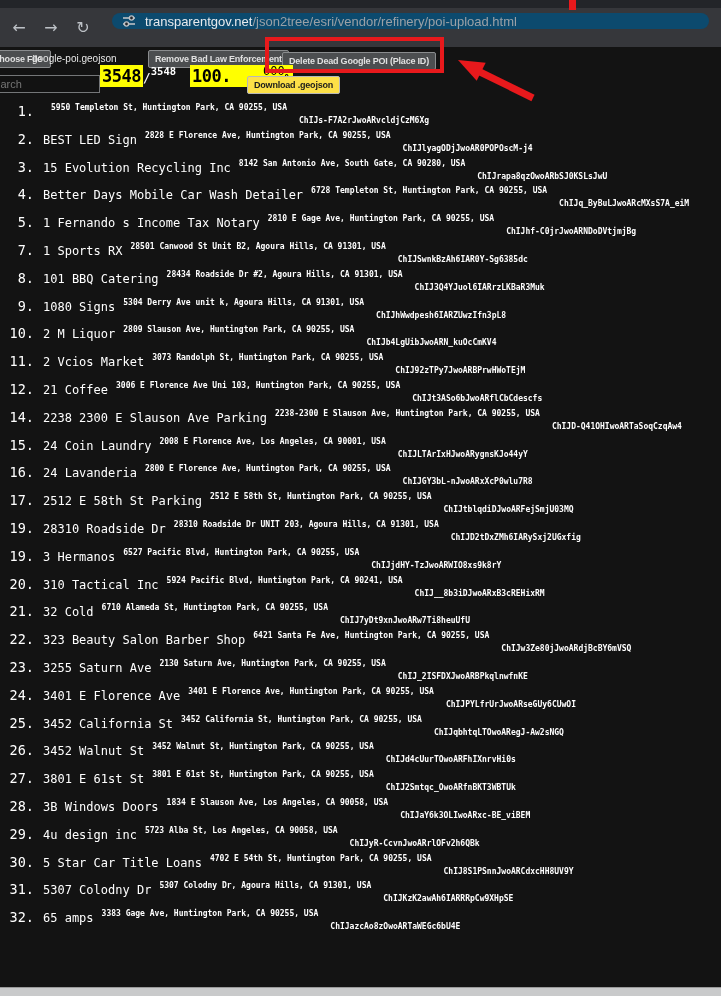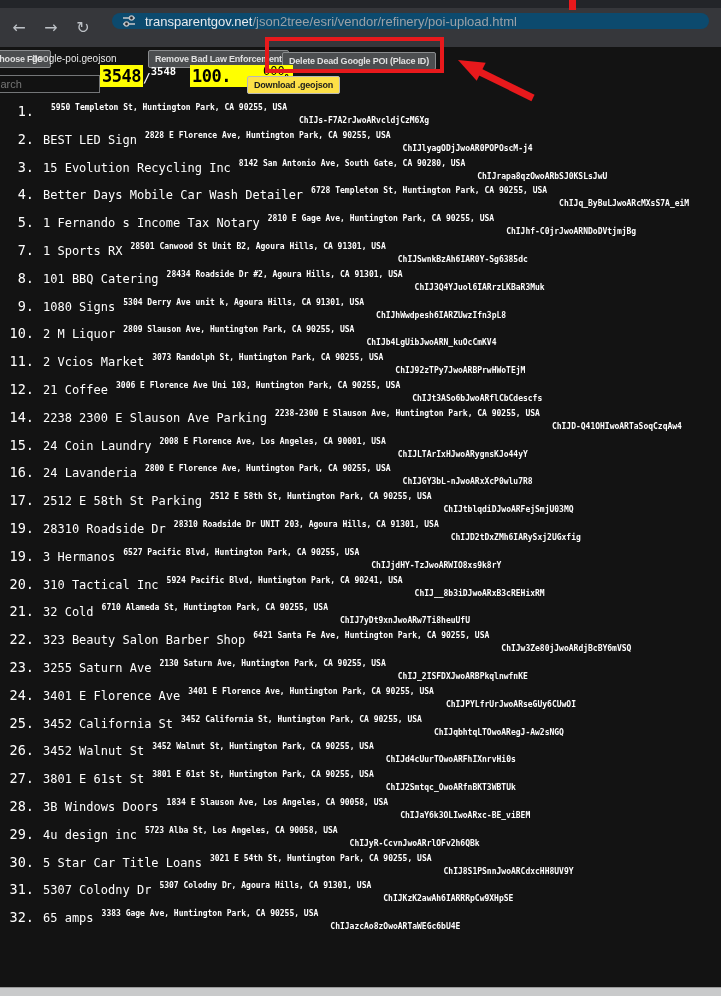--- a/index.html
+++ b/index.html
@@ -153,21 +153,21 @@
   <div class="poi-row"><span class="poi-num">25.</span><span class="poi-name">3452 California St</span><span class="poi-addr">3452 California St, Huntington Park, CA 90255, USA</span><span class="poi-id">ChIJqbhtqLTOwoARegJ-Aw2sNGQ</span></div>
 
   <div class="poi-row"><span class="poi-num">26.</span><span class="poi-name">3452 Walnut St</span><span class="poi-addr">3452 Walnut St, Huntington Park, CA 90255, USA</span><span class="poi-id">ChIJd4cUurTOwoARFhIXnrvHi0s</span></div>
 
   <div class="poi-row"><span class="poi-num">27.</span><span class="poi-name">3801 E 61st St</span><span class="poi-addr">3801 E 61st St, Huntington Park, CA 90255, USA</span><span class="poi-id">ChIJ2Smtqc_OwoARfnBKT3WBTUk</span></div>
 
   <div class="poi-row"><span class="poi-num">28.</span><span class="poi-name">3B Windows Doors</span><span class="poi-addr">1834 E Slauson Ave, Los Angeles, CA 90058, USA</span><span class="poi-id">ChIJaY6k3OLIwoARxc-BE_viBEM</span></div>
 
   <div class="poi-row"><span class="poi-num">29.</span><span class="poi-name">4u design inc</span><span class="poi-addr">5723 Alba St, Los Angeles, CA 90058, USA</span><span class="poi-id">ChIJyR-CcvnJwoARrlOFv2h6QBk</span></div>
 
-  <div class="poi-row"><span class="poi-num">30.</span><span class="poi-name">5 Star Car Title Loans</span><span class="poi-addr">3021 E 54th St, Huntington Park, CA 90255, USA</span><span class="poi-id">ChIJ8S1PSnnJwoARCdxcHH8UV9Y</span></div>
+  <div class="poi-row"><span class="poi-num">30.</span><span class="poi-name">5 Star Car Title Loans</span><span class="poi-addr">4702 E 54th St, Huntington Park, CA 90255, USA</span><span class="poi-id">ChIJ8S1PSnnJwoARCdxcHH8UV9Y</span></div>
 
   <div class="poi-row"><span class="poi-num">31.</span><span class="poi-name">5307 Colodny Dr</span><span class="poi-addr">5307 Colodny Dr, Agoura Hills, CA 91301, USA</span><span class="poi-id">ChIJKzK2awAh6IARRRpCw9XHpSE</span></div>
 
   <div class="poi-row"><span class="poi-num">32.</span><span class="poi-name">65 amps</span><span class="poi-addr">3383 Gage Ave, Huntington Park, CA 90255, USA</span><span class="poi-id">ChIJazcAo8zOwoARTaWEGc6bU4E</span></div>
 </div>
 </div>
 
 <div class="anno-rect"></div>
 <svg class="anno-arrow" width="92" height="54" viewBox="0 0 92 54">
   <line x1="85" y1="48" x2="31" y2="21.5" stroke="#e8191c" stroke-width="7"></line>

